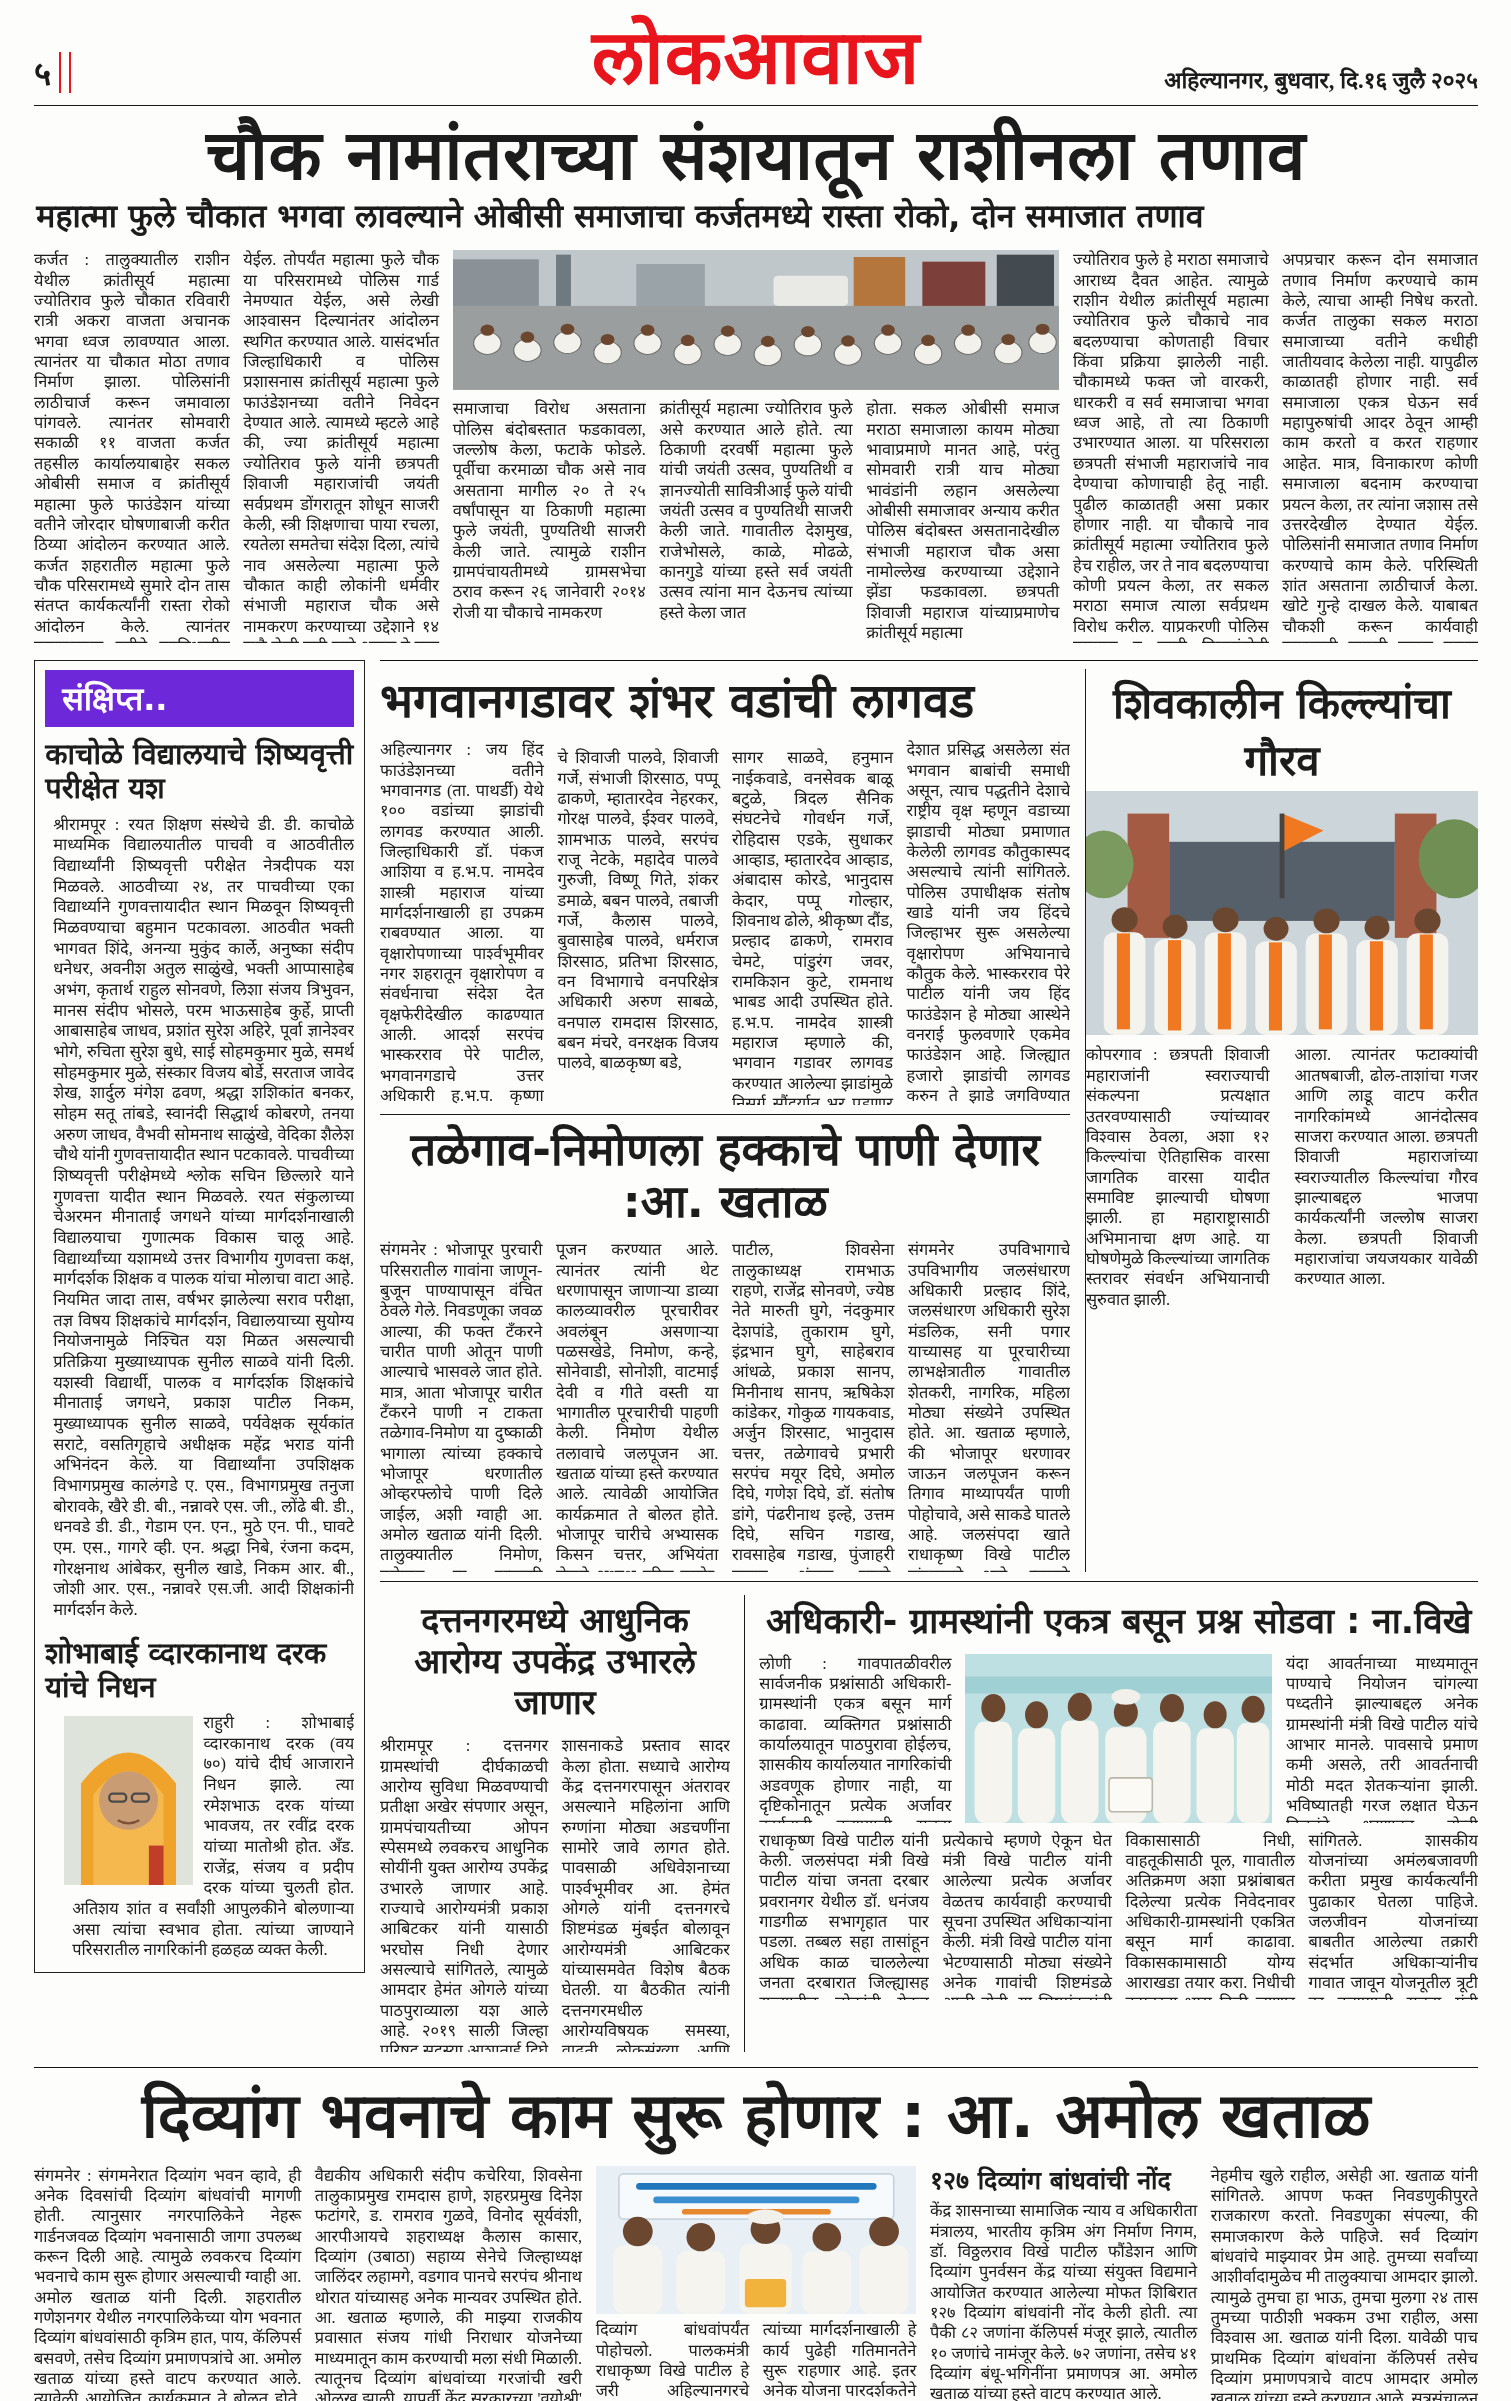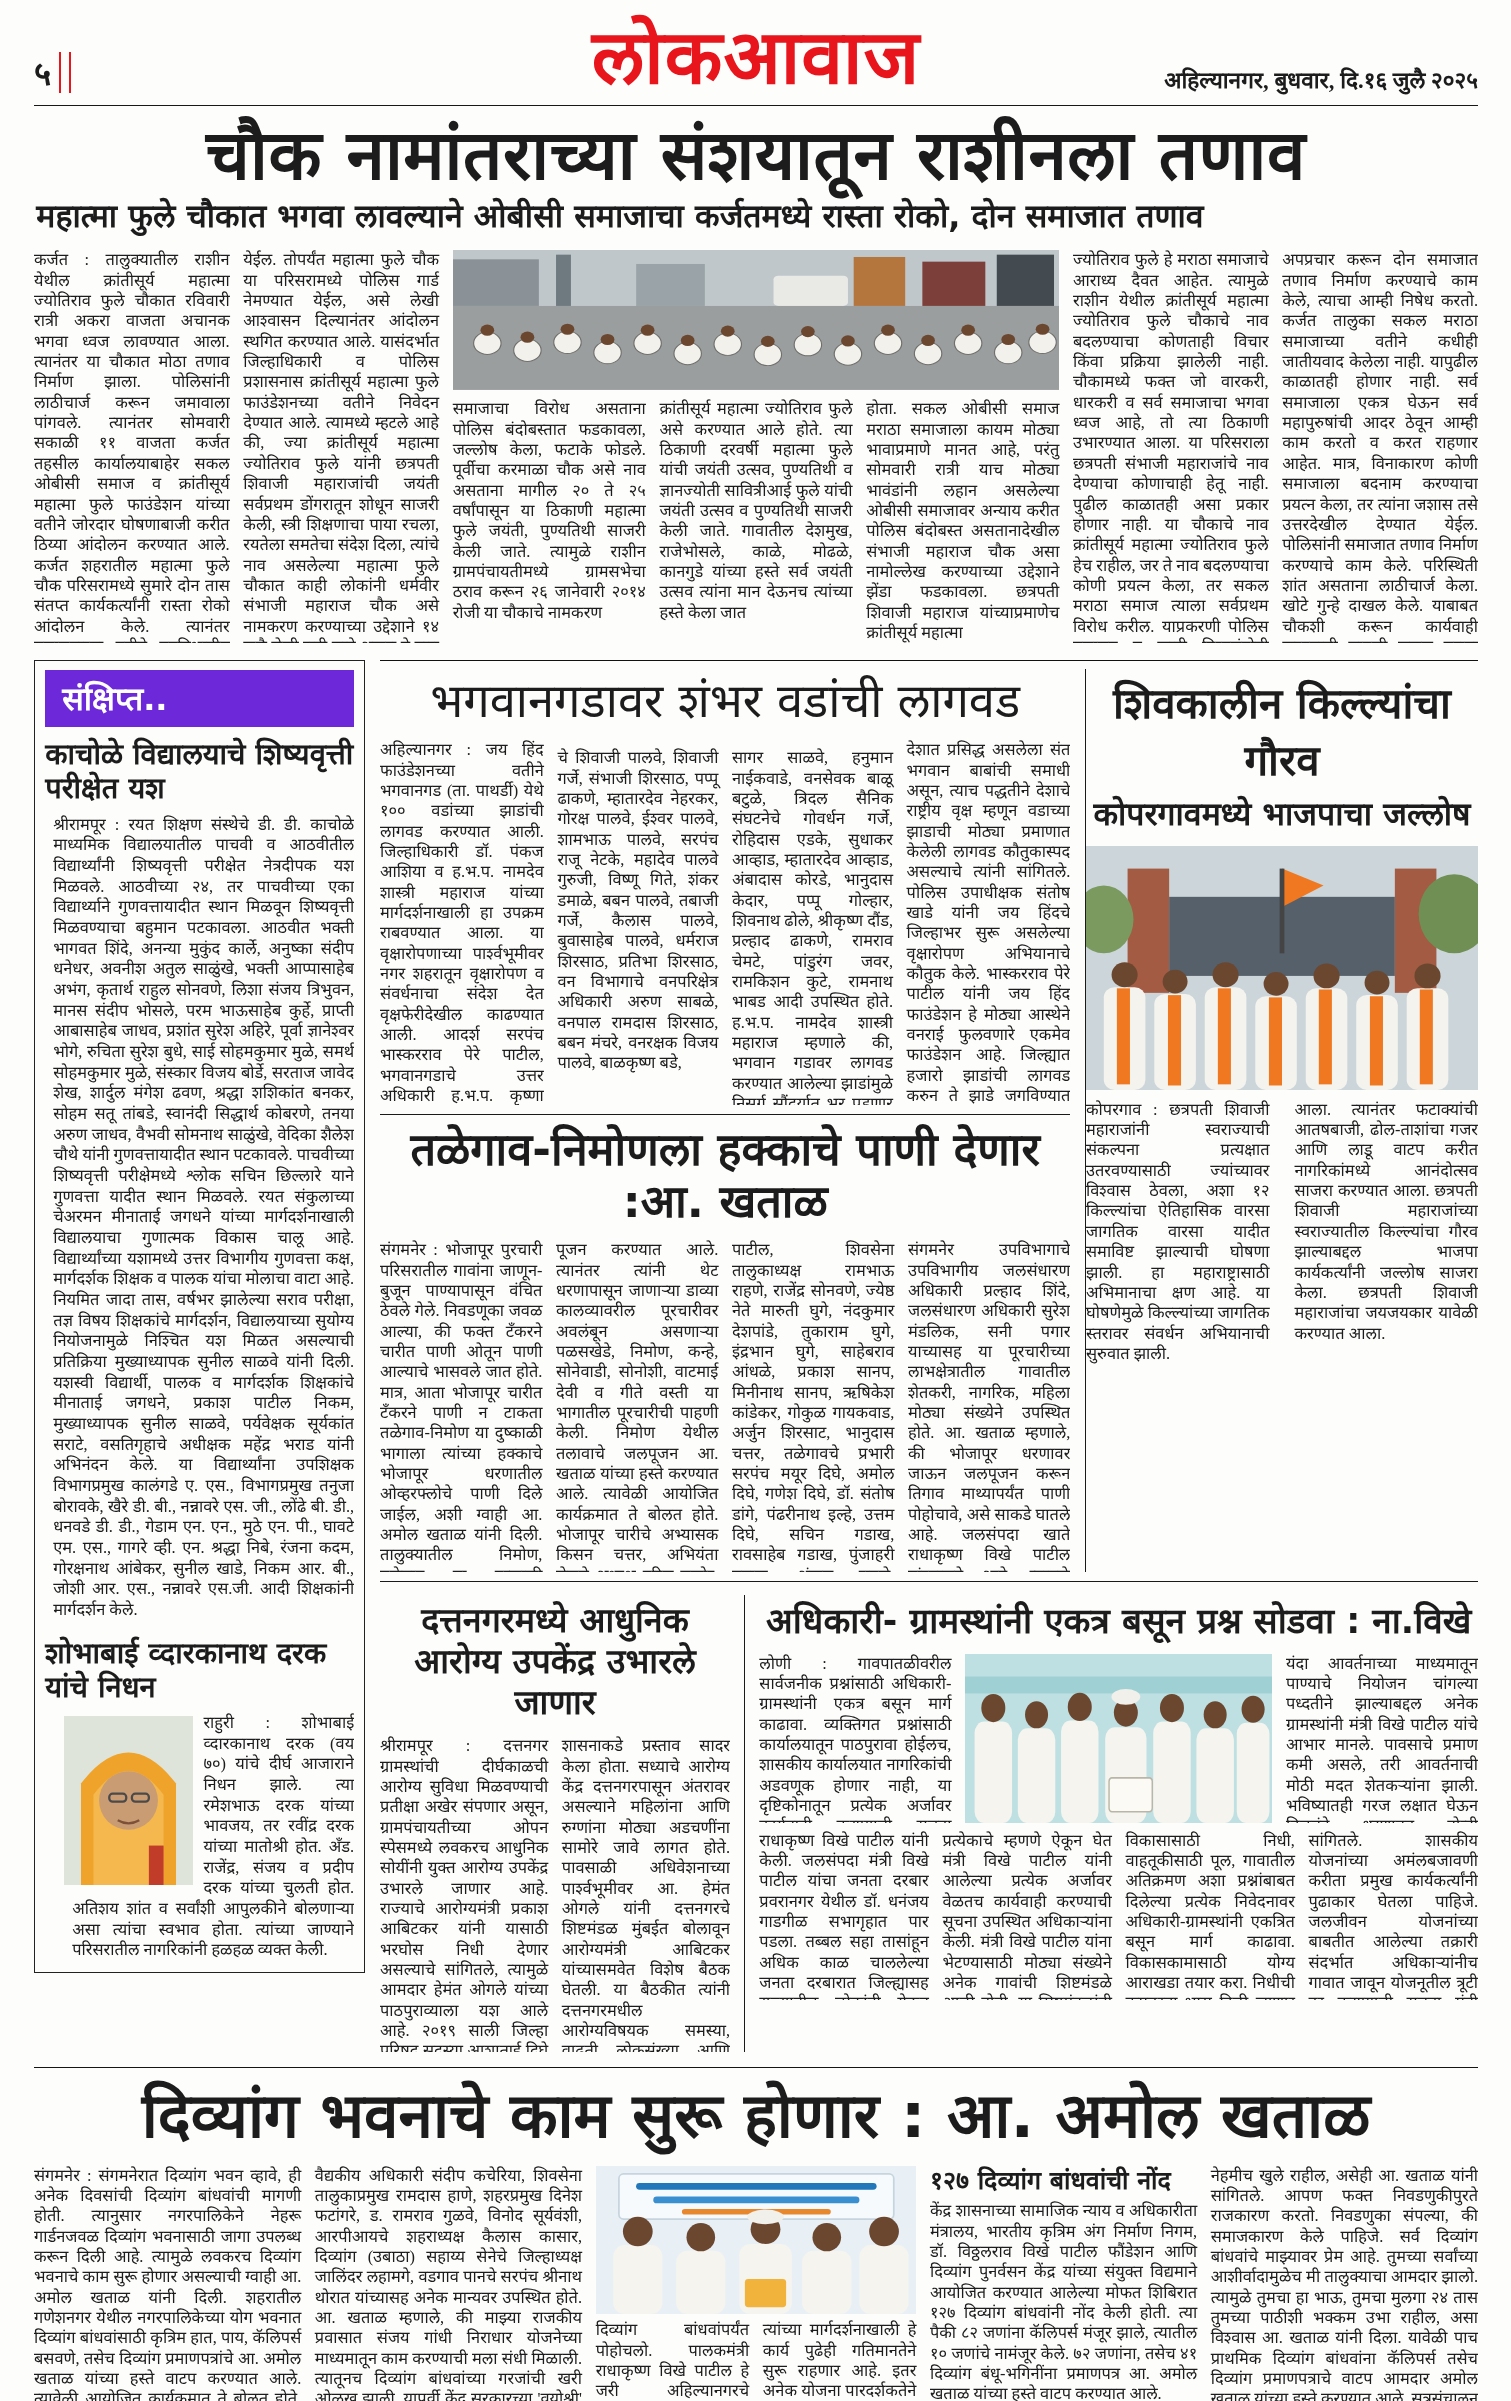--- a/index.html
+++ b/index.html
@@ -34,21 +34,21 @@
   .brief-banner{background:#6d28d9;color:#fff;font-size:32px;font-weight:800;font-family:"DejaVu Sans","Liberation Sans",sans-serif;padding:5.6px 10.2px 8px 17px;margin-bottom:10.2px;}
   .brief-h{font-size:29px;text-align:left;font-weight:800;line-height:1.18;margin:5.6px 0 9px 0;}
   .brief-body{font-size:16.4px;line-height:1.26;text-align:justify;margin-left:8px;}
   .clamp{max-height:813px;overflow:hidden;margin-bottom:14.7px;}
   .obit{overflow:hidden;padding-left:19px;}
   .obit-photo{float:left;width:129px;height:169px;margin:3.4px 10.2px 3.4px 0;}
   
   .band-right{flex:1;border-top:1.1px solid #111;padding-top:8px;display:flex;flex-direction:column;}
   .row1{display:flex;gap:14.7px;}
   .midmain{flex:1;}
-  .bh-headline{font-size:47px;text-align:center;font-weight:400;line-height:1.15;margin:4.5px 0 12.4px 0;}
+  .bh-headline{font-size:47px;font-weight:700;line-height:1.15;margin:4.5px 0 12.4px 0;}
   .bh-body{display:flex;gap:13.6px;height:365px;overflow:hidden;}
   .bh-mid{flex:2.05;display:flex;flex-direction:column;}
   .bh-photo{height:186px;margin-bottom:8px;}
   .bh-mid .cols{flex:1;}
   .tl-headline{font-size:45px;text-align:center;font-weight:800;line-height:1.15;margin:8px 0 12.4px 0;}
   .tl-body{display:flex;gap:13.6px;height:332px;overflow:hidden;}
   .kopargaon{flex:0 0 392px;width:392px;border-left:1.1px solid #1a1a1a;padding-left:0;}
   .kp-headline{font-size:42px;text-align:center;font-weight:800;margin:3.4px 0 4.5px 0;}
   .kp-subheadline{font-size:32px;text-align:center;font-weight:700;margin:0 0 11.3px 0;}
   .kp-photo{height:244px;margin-bottom:10.2px;}
@@ -234,21 +234,20 @@
               <div class="col">संगमनेर : भोजापूर पुरचारी परिसरातील गावांना जाणून-बुजून पाण्यापासून वंचित ठेवले गेले. निवडणूका जवळ आल्या, की फक्त टँकरने चारीत पाणी ओतून पाणी आल्याचे भासवले जात होते. मात्र, आता भोजापूर चारीत टँकरने पाणी न टाकता तळेगाव-निमोण या दुष्काळी भागाला त्यांच्या हक्काचे भोजापूर धरणातील ओव्हरफ्लोचे पाणी दिले जाईल, अशी ग्वाही आ. अमोल खताळ यांनी दिली. तालुक्यातील निमोण, तळेगाव या दुष्काळी भागातील काही गावांना वरदान ठरणारे भोजापूर धरण पूर्ण क्षमतेने भरले आहे. या धरणाच्या पाण्याचे आ. खताळ यांच्या हस्ते</div>
               <div class="col">पूजन करण्यात आले. त्यानंतर त्यांनी थेट धरणापासून जाणाऱ्या डाव्या कालव्यावरील पूरचारीवर अवलंबून असणाऱ्या पळसखेडे, निमोण, कन्हे, सोनेवाडी, सोनोशी, वाटमाई देवी व गीते वस्ती या भागातील पूरचारीची पाहणी केली. निमोण येथील तलावाचे जलपूजन आ. खताळ यांच्या हस्ते करण्यात आले. त्यावेळी आयोजित कार्यक्रमात ते बोलत होते. भोजापूर चारीचे अभ्यासक किसन चत्तर, अभियंता सेलचे अध्यक्ष हरिश चकोर, निमोणचे सरपंच संदीप देशमुख, भाजप तालुकाध्यक्ष श्रीकांत गोमासे, महिला तालुकाध्यक्ष कविता</div>
               <div class="col">पाटील, शिवसेना तालुकाध्यक्ष रामभाऊ राहणे, राजेंद्र सोनवणे, ज्येष्ठ नेते मारुती घुगे, नंदकुमार देशपांडे, तुकाराम घुगे, इंद्रभान घुगे, साहेबराव आंधळे, प्रकाश सानप, मिनीनाथ सानप, ऋषिकेश कांडेकर, गोकुळ गायकवाड, अर्जुन शिरसाट, भानुदास चत्तर, तळेगावचे प्रभारी सरपंच मयूर दिघे, अमोल दिघे, गणेश दिघे, डॉ. संतोष डांगे, पंढरीनाथ इल्हे, उत्तम दिघे, सचिन गडाख, रावसाहेब गडाख, पुंजाहरी गडाख, अंकुश राहणे, नाशिक जलसंपदा विभागाच्या कार्यकारी अभियंता सोनल शहाणे, उपअभियंता सुभाष पगारे, शाखा अभियंता शरद नागरे,</div>
               <div class="col">संगमनेर उपविभागाचे उपविभागीय जलसंधारण अधिकारी प्रल्हाद शिंदे, जलसंधारण अधिकारी सुरेश मंडलिक, सनी पगार याच्यासह या पूरचारीच्या लाभक्षेत्रातील गावातील शेतकरी, नागरिक, महिला मोठ्या संख्येने उपस्थित होते. आ. खताळ म्हणाले, की भोजापूर धरणावर जाऊन जलपूजन करून तिगाव माथ्यापर्यंत पाणी पोहोचावे, असे साकडे घातले आहे. जलसंपदा खाते राधाकृष्ण विखे पाटील यांच्याकडे आहे, त्यामुळे तुम्हाला पाण्यासाठी वणवण फिरावे लागणार नाही. या पूरचारीसाठी मंत्री विखे पाटील यांच्याकडून २० कोटी रुपये मंजूर करून घेतले आहेत.</div>
             </div>
           </section>
         </div>
 
         <aside class="kopargaon">
           <h2 class="kp-headline">शिवकालीन किल्ल्यांचा गौरव</h2>
-          <h3 class="kp-subheadline">कोपरगावमध्ये भाजपाचा जल्लोष</h3>
           <div class="photo kp-photo">
             <svg viewBox="0 0 660 432" preserveAspectRatio="none">
               <rect width="660" height="432" fill="#ccd6da"></rect>
               <rect x="70" y="40" width="70" height="220" fill="#a35b43"></rect>
               <rect x="520" y="40" width="70" height="220" fill="#a35b43"></rect>
               <rect x="140" y="90" width="380" height="140" fill="#55606a"></rect>
               <ellipse cx="620" cy="120" rx="60" ry="70" fill="#6f8f55"></ellipse>
               <ellipse cx="30" cy="130" rx="50" ry="60" fill="#7a9a60"></ellipse>
               <path d="M330 40 L400 70 L330 108 Z" fill="#f07820"></path>
               <rect x="326" y="40" width="8" height="150" fill="#444"></rect>

